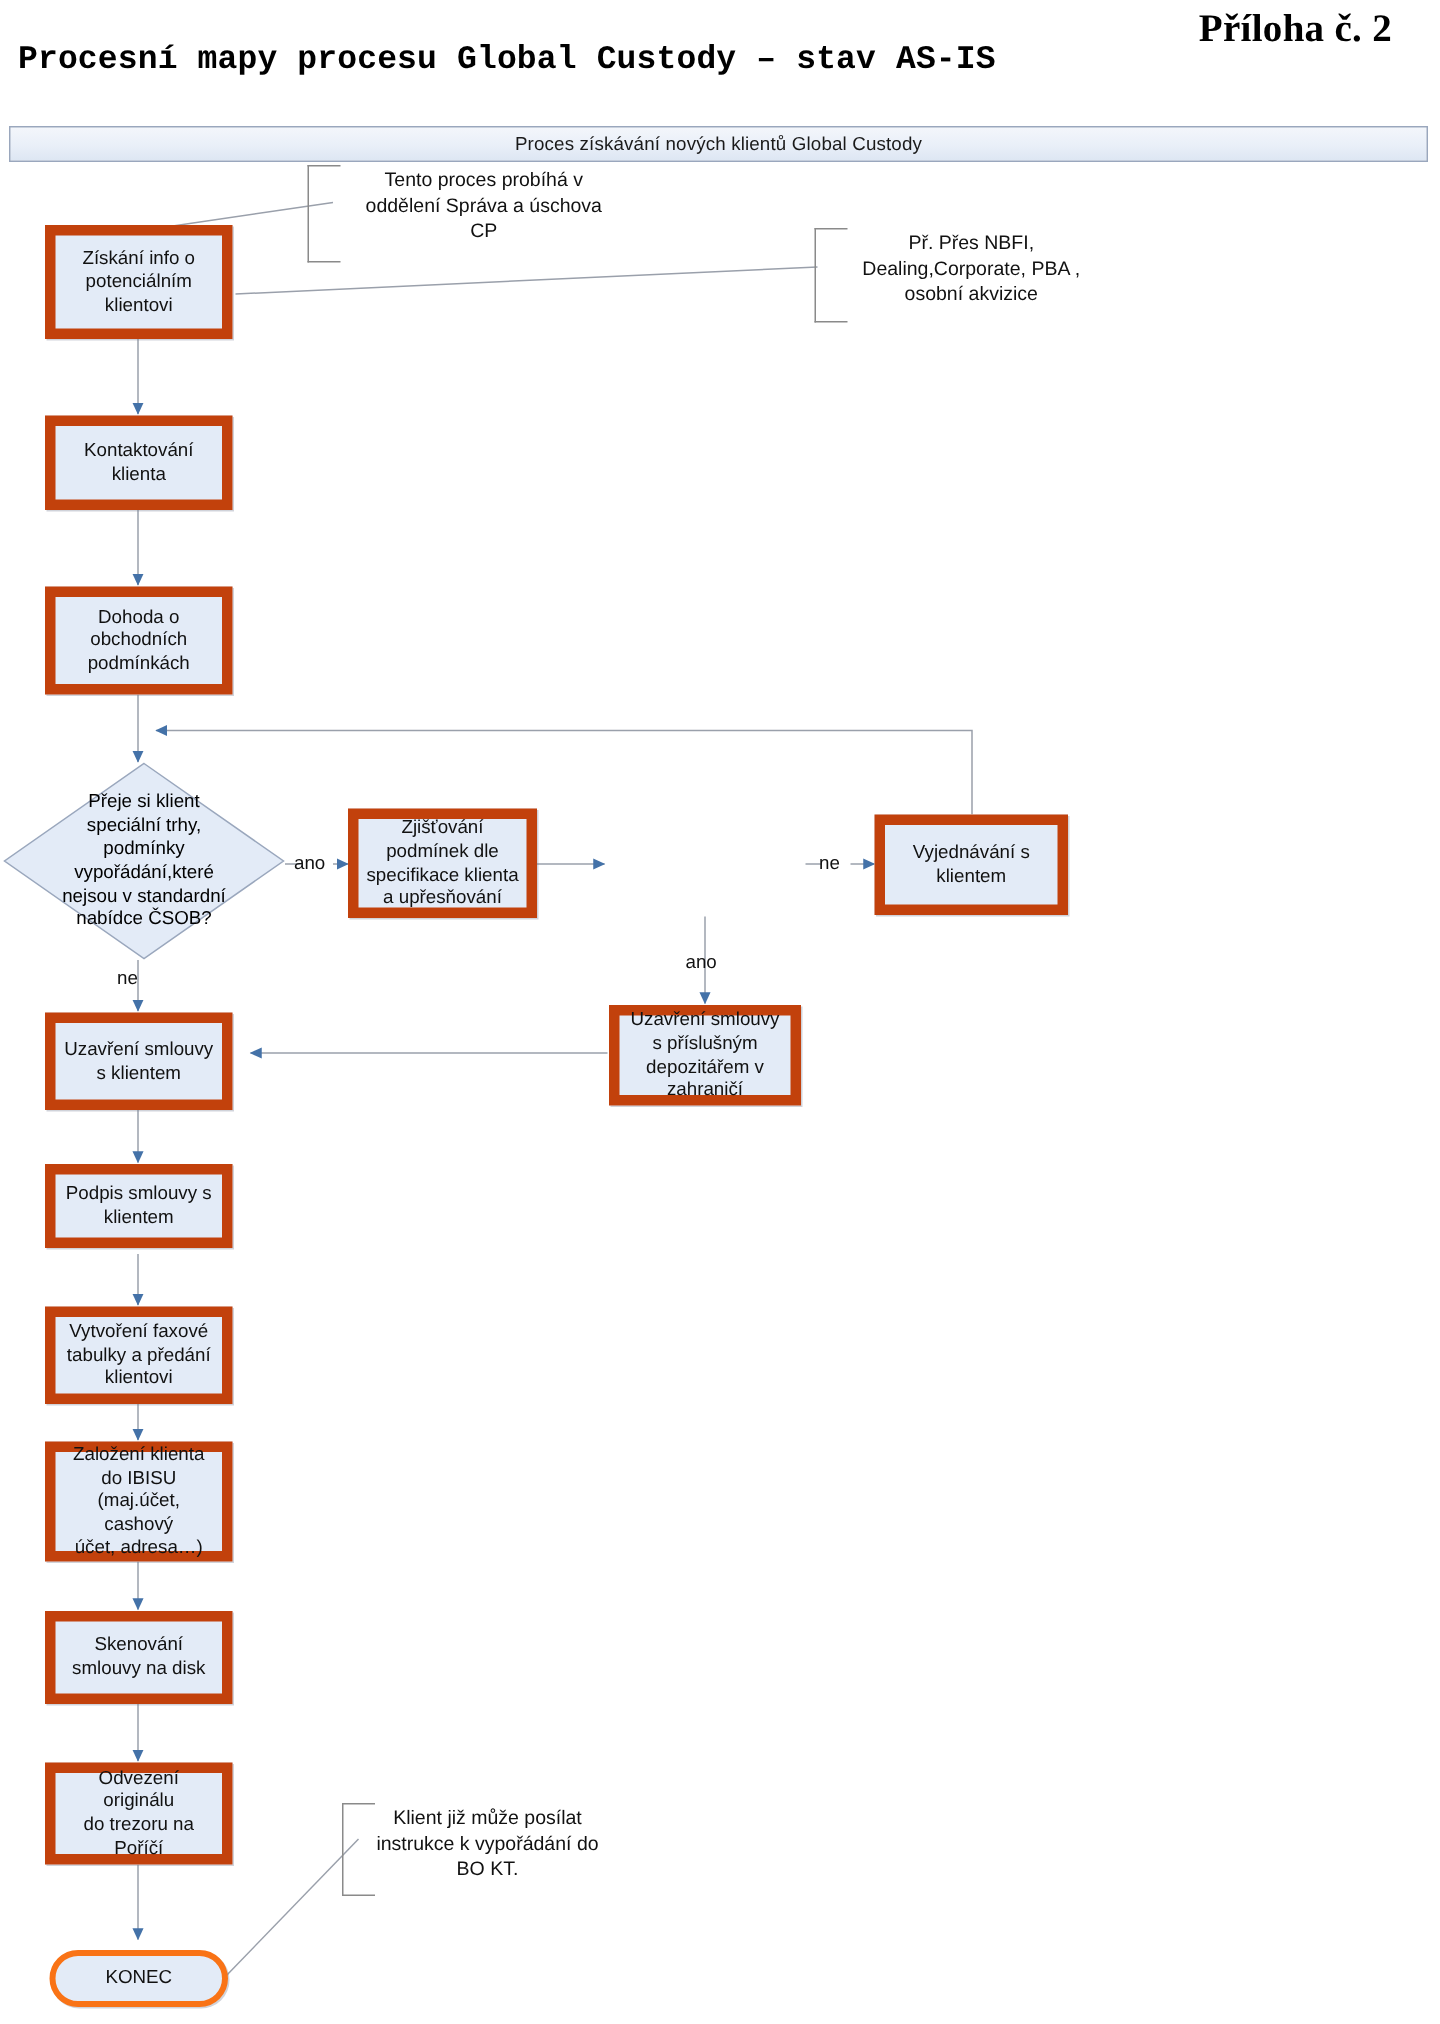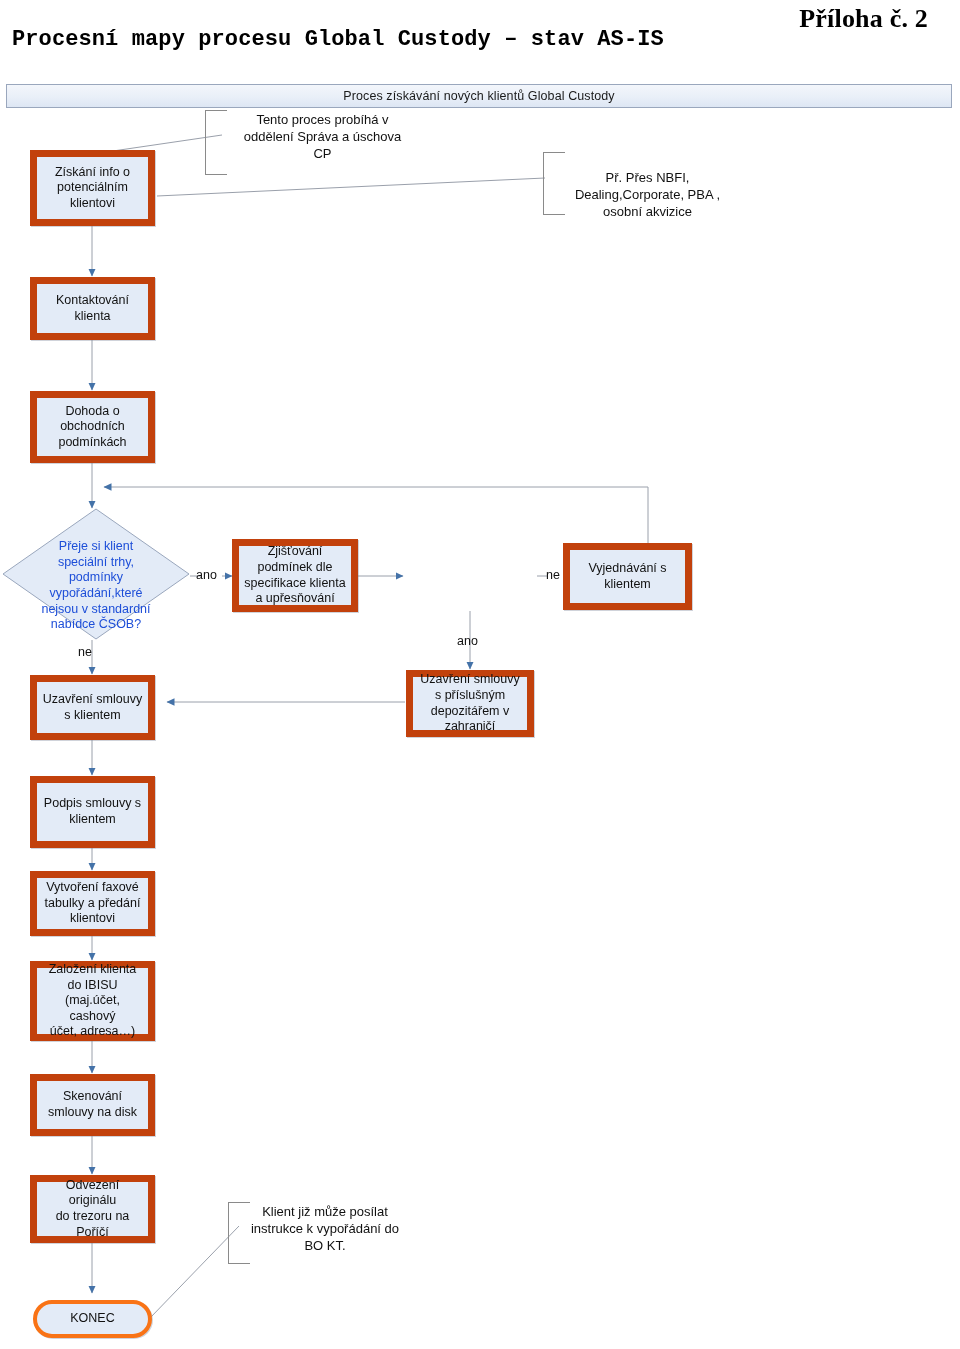--- a/index.html
+++ b/index.html
@@ -90,30 +90,30 @@
     position: absolute;
   }
   .decision-wrap .diamond-svg {
     position: absolute;
     left: 0;
     top: 0;
   }
   .decision-wrap .diamond-text {
     position: absolute;
     left: 0;
-    top: 12px;
+    top: 0;
     width: 100%;
     height: 100%;
     display: flex;
     align-items: center;
     justify-content: center;
     text-align: center;
     font-size: 12.5px;
     line-height: 1.25;
-    color: #1d4ed8;
+    color: #000000;
     padding: 0 6px;
     box-sizing: border-box;
   }
 
   
   .note {
     position: absolute;
     font-size: 13px;
     line-height: 1.3;
     color: #111;
@@ -200,21 +200,21 @@
       <path d="M92,1243 L92,1293" marker-end="url(#ah)"></path>
     </g>
   </svg>
 
   <div class="bracket" style="left:205px; top:110px; width:22px; height:65px;"></div>
   <div class="note" style="left:220px; top:112px; width:205px;">Tento proces probíhá v
 oddělení Správa a úschova
 CP</div>
 
   <div class="bracket" style="left:543px; top:152px; width:22px; height:63px;"></div>
-  <div class="note" style="left:540px; top:170px; width:215px;">Př. Přes NBFI,
+  <div class="note" style="left:540px; top:154px; width:215px;">Př. Přes NBFI,
 Dealing,Corporate, PBA ,
 osobní akvizice</div>
 
   <div class="bracket" style="left:228px; top:1202px; width:22px; height:62px;"></div>
   <div class="note" style="left:225px; top:1204px; width:200px;">Klient již může posílat
 instrukce k vypořádání do
 BO KT.</div>
 
   <div class="node process" style="left:30px; top:150px; width:125px; height:76px;">
     <span style="white-space:pre-line;">Získání info o
@@ -246,38 +246,38 @@
   </div>
 
   <div class="node process" style="left:232px; top:539px; width:126px; height:73px;">
     <span style="white-space:pre-line;">Zjišťování
 podmínek dle
 specifikace klienta
 a upřesňování</span>
   </div>
 
 
-  <div class="node process" style="left:563px; top:543px; width:129px; height:67px;">
+  <div class="node process" style="left:583px; top:543px; width:129px; height:67px;">
     <span style="white-space:pre-line;">Vyjednávání s
 klientem</span>
   </div>
 
   <div class="node process" style="left:30px; top:675px; width:125px; height:65px;">
     <span style="white-space:pre-line;">Uzavření smlouvy
 s klientem</span>
   </div>
 
   <div class="node process" style="left:406px; top:670px; width:128px; height:67px;">
     <span style="white-space:pre-line;">Uzavření smlouvy
 s příslušným
 depozitářem v
 zahraničí</span>
   </div>
 
-  <div class="node process" style="left:30px; top:776px; width:125px; height:72px;">
+  <div class="node process" style="left:30px; top:776px; width:125px; height:56px;">
     <span style="white-space:pre-line;">Podpis smlouvy s
 klientem</span>
   </div>
 
   <div class="node process" style="left:30px; top:871px; width:125px; height:65px;">
     <span style="white-space:pre-line;">Vytvoření faxové
 tabulky a předání
 klientovi</span>
   </div>
 

